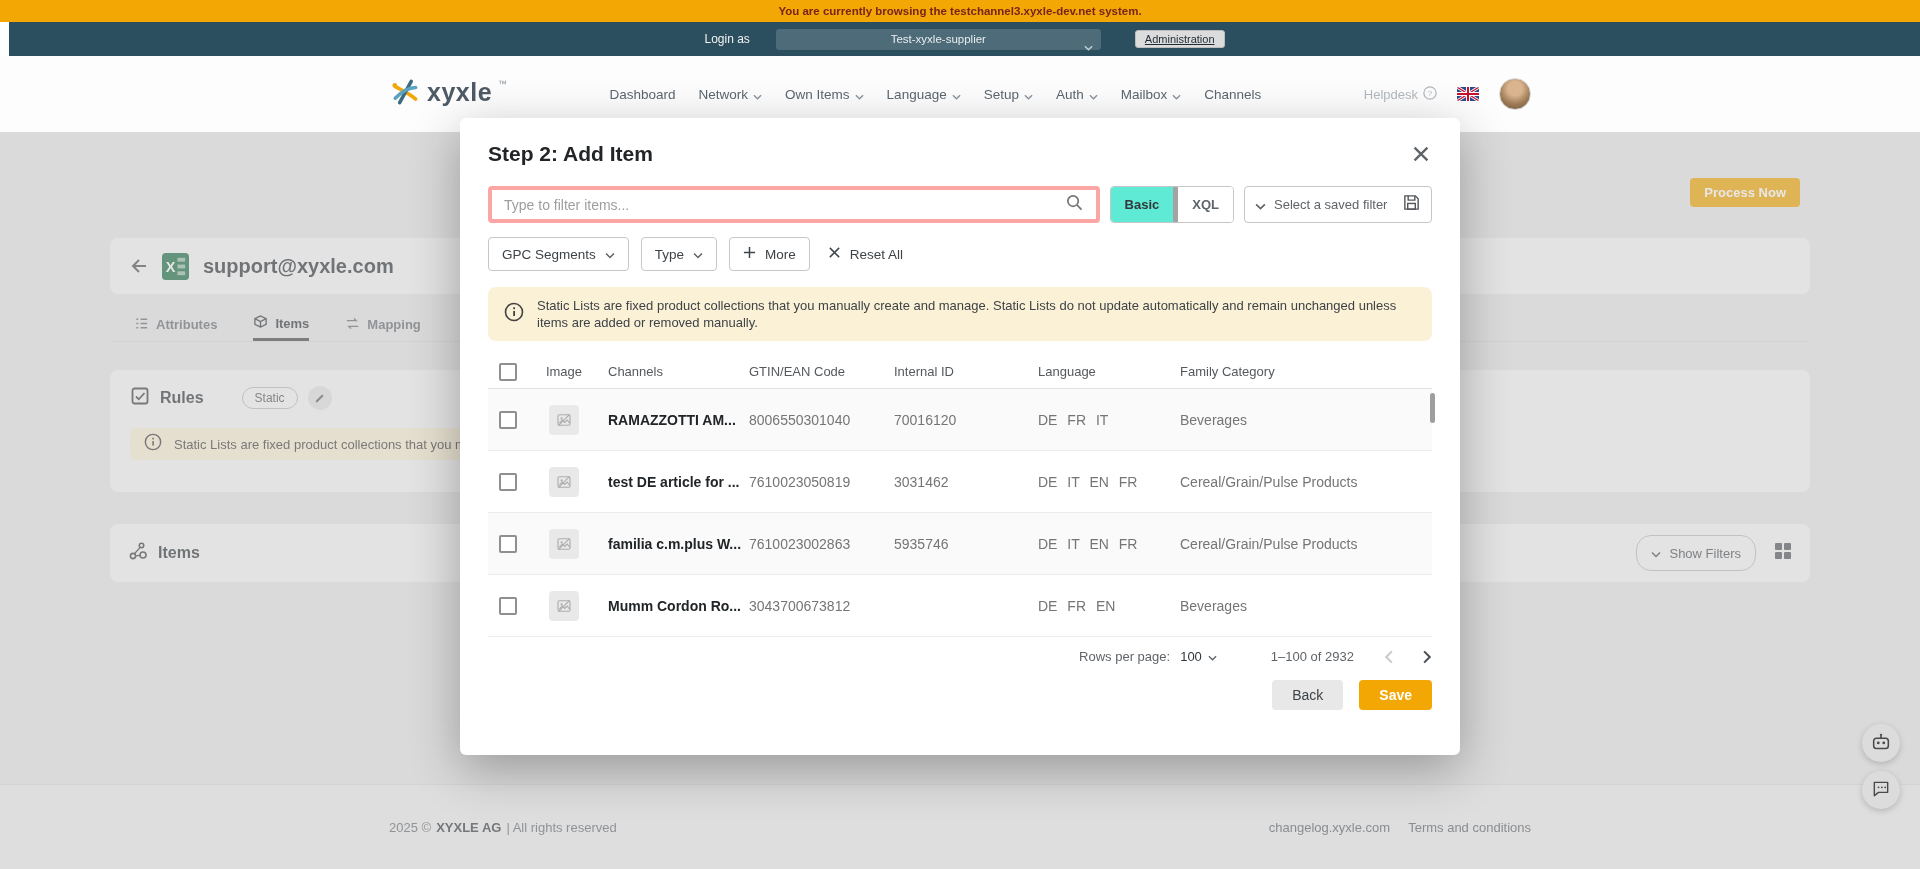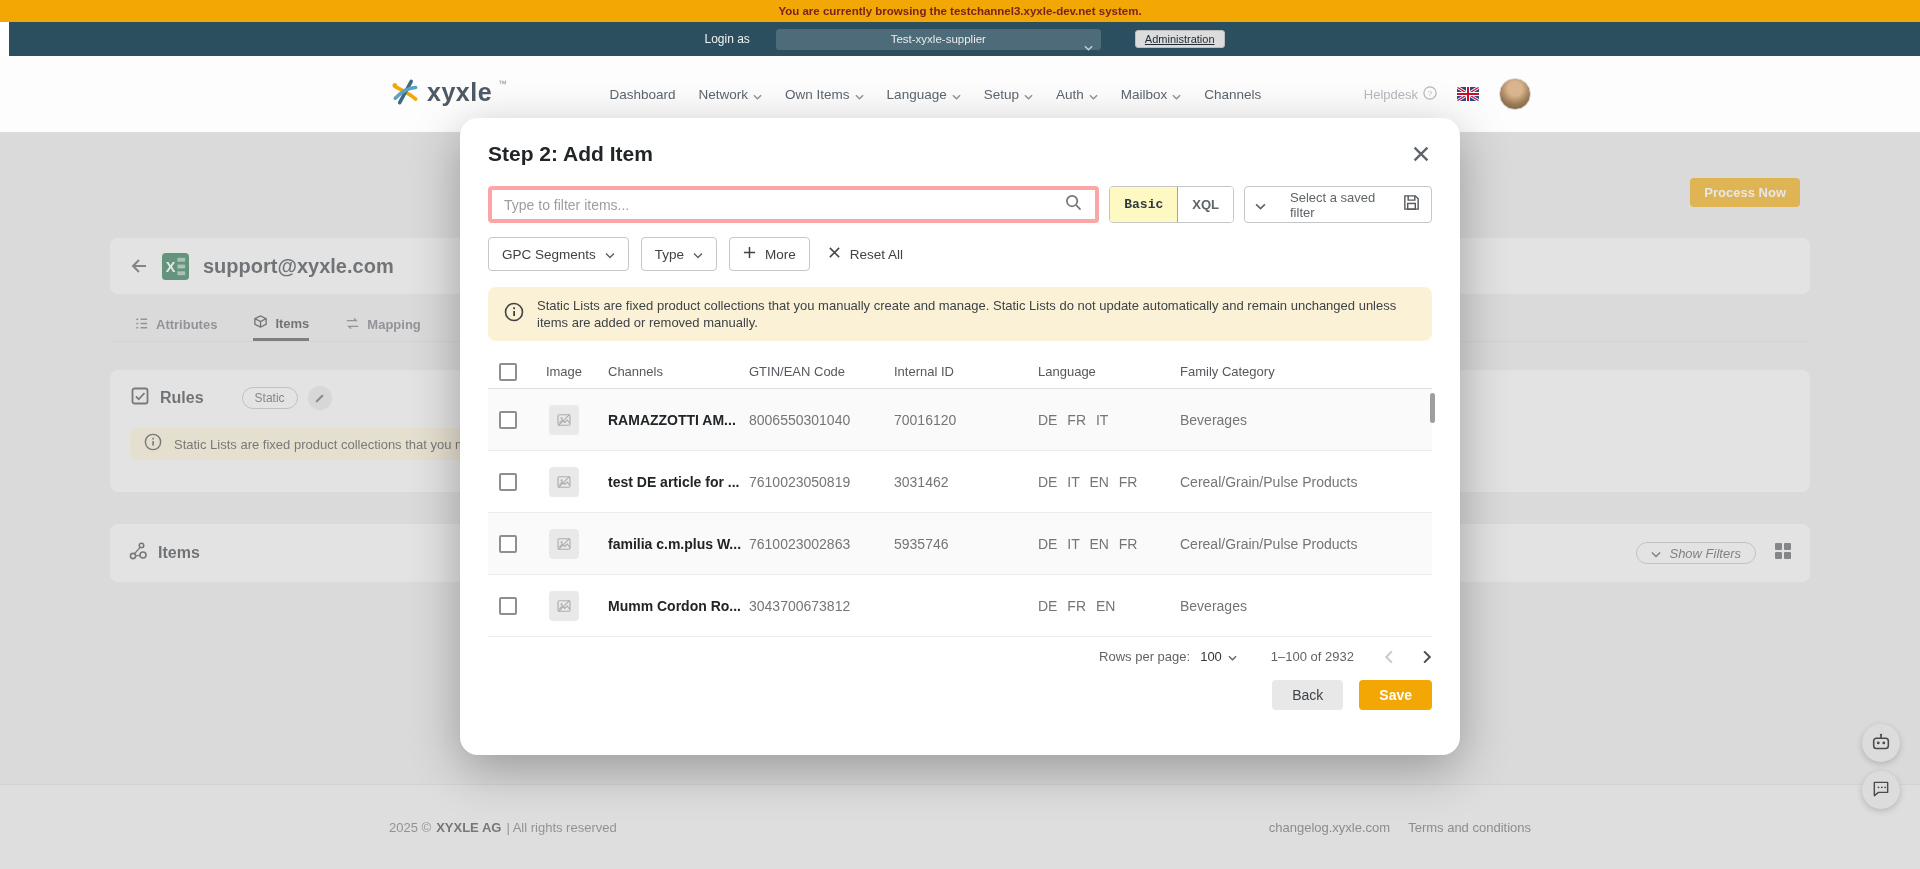--- a/index.html
+++ b/index.html
@@ -45,46 +45,46 @@
   .rules-head { display:flex; align-items:center; gap:10px; }
   .rules-title { font-size:16px; font-weight:bold; color:#33393F; }
   .static-chip { margin-left:28px; border:1px solid #BEBEBE; border-radius:13px; padding:3px 12px; font-size:12px; color:#555; cursor:default; }
   .pencil-btn { width:24px; height:24px; border-radius:50%; background:#E4E4E4; display:flex; align-items:center; justify-content:center; cursor:pointer; }
   .rules-banner { margin-top:18px; height:32px; background:#FBF1D6; border-radius:6px; display:flex; align-items:center; gap:12px; padding:0 14px; max-width:880px; overflow:hidden; }
   .rules-banner .txt { font-size:13px; color:#424242; white-space:nowrap; overflow:hidden; }
   .items-card { position:absolute; top:392px; left:110px; right:110px; height:58px; background:#F9F9F9; border-radius:8px; display:flex; align-items:center; justify-content:space-between; padding:0 18px; }
   .items-left { display:flex; align-items:center; gap:10px; }
   .items-title { font-size:16px; font-weight:bold; color:#33393F; }
   .items-right { display:flex; align-items:center; gap:18px; }
-  .show-filters { height:22px; border:1px solid #BEBEBE; border-radius:15px; display:flex; align-items:center; gap:8px; padding:0 14px; font-size:13px; color:#4A4F54; cursor:pointer; background:transparent; font-family:inherit;font-style:italic; }
+  .show-filters { height:36px; border:1px solid #BEBEBE; border-radius:15px; display:flex; align-items:center; gap:8px; padding:0 14px; font-size:13px; color:#4A4F54; cursor:pointer; background:transparent; font-family:inherit; }
 
   
   .footer { position:absolute; left:0; right:0; bottom:0; height:85px; background:#EFEFEF; border-top:1px solid #DDD; }
   .footer-inner { width:1142px; margin:0 auto; height:100%; display:flex; align-items:center; justify-content:space-between; font-size:13px; color:#6A6F74; }
   .footer-left { display:flex; gap:5px; align-items:center; }
   .footer-left .company { font-weight:bold; color:#3B4046; }
   .footer-right { display:flex; gap:18px; }
   .footer-link { color:#5F6469; cursor:pointer; }
 
   
   .overlay { position:absolute; top:132px; left:0; right:0; bottom:0; background:rgba(198,198,198,0.42); z-index:20; }
 
   
-  .modal { position:absolute; left:460px; top:118px; width:1000px; height:637px; background:#fff; border-radius:18px; box-shadow:0 14px 50px rgba(0,0,0,0.30); padding:24px 28px; z-index:30; }
+  .modal { position:absolute; left:460px; top:118px; width:1000px; height:637px; background:#fff; border-radius:6px; box-shadow:0 14px 50px rgba(0,0,0,0.30); padding:24px 28px; z-index:30; }
   .modal-head { display:flex; align-items:center; justify-content:space-between; }
   .modal-title { font-size:21px; font-weight:bold; color:#212528; }
   .close-btn { color:#5F6469; cursor:pointer; display:flex; padding:2px; }
   .search-row { margin-top:20px; display:flex; align-items:center; gap:10px; }
   .search-box { flex:1; height:37px; border:4px solid #fca5a5; border-radius:4px; display:flex; align-items:center; padding:0 12px; }
   .search-box input { flex:1; border:none; outline:none; font-size:14px; color:#333; font-family:inherit; background:transparent; }
   .search-box input::placeholder { color:#9E9E9E; }
   .toggle-group { display:flex; height:37px; border:1px solid #C6C6C6; border-radius:4px; overflow:hidden; }
   .toggle-btn { padding:0 14px; display:flex; align-items:center; font-size:13px; font-weight:bold; color:#5F6469; background:#fff; cursor:pointer; border:none; font-family:inherit; }
-  .toggle-btn.active { background:#fef9c3; color:#33383D; border-right:1px solid #a3a3a3;font-family:Liberation Mono, monospace; }
-  .saved-filter { width:188px; height:37px; border:1px solid #C6C6C6; border-radius:4px; display:flex; align-items:center; gap:24px; padding:0 10px; cursor:pointer; }
+  .toggle-btn.active { background:#5eead4; color:#33383D; border-right:5px solid #a3a3a3; }
+  .saved-filter { width:188px; height:37px; border:1px solid #C6C6C6; border-radius:4px; display:flex; align-items:center; gap:8px; padding:0 10px; cursor:pointer; }
   .saved-filter .lbl { font-size:13px; color:#5F6469; flex:1; }
   .filter-row { margin-top:14px; display:flex; align-items:center; gap:12px; }
   .filter-chip { height:34px; border:1px solid #C6C6C6; border-radius:4px; display:flex; align-items:center; gap:9px; padding:0 13px; font-size:13.5px; color:#3E4347; cursor:pointer; background:#fff; font-family:inherit; }
   .reset-btn { display:flex; align-items:center; gap:9px; font-size:13.5px; color:#3E4347; cursor:pointer; margin-left:6px; background:none; border:none; font-family:inherit; }
   .info-banner { margin-top:16px; background:#FBF1D6; border-radius:8px; padding:10px 16px; display:flex; align-items:center; gap:13px; }
   .info-banner .txt { font-size:13px; line-height:17px; color:#3E4347; }
   .tbl { margin-top:14px; position:relative; }
   .thead, .trow { display:grid; grid-template-columns:40px 72px 141px 145px 144px 142px 1fr; align-items:center; }
   .thead { height:34px; border-bottom:1px solid #E0E0E0; font-size:13px; color:#55595D; }
   .trow { height:62px; border-bottom:1px solid #ECECEC; font-size:14px; color:#757575; cursor:pointer; }
@@ -92,21 +92,21 @@
   .cell { padding-left:8px; padding-right:6px; white-space:nowrap; overflow:hidden; }
   .cell.channels { font-weight:bold; color:#212528; }
   .cell.lang { word-spacing:6px; }
   .th-img { text-align:center; }
   .cb { width:18px; height:18px; border:2px solid #8F8F8F; border-radius:2px; margin:0 auto; display:block; cursor:pointer; background:#fff; }
   .imgcell { display:flex; justify-content:center; }
   .img-ph { width:30px; height:30px; background:#E9E9E9; border-radius:4px; display:flex; align-items:center; justify-content:center; }
   .scroll-thumb { position:absolute; right:-3px; top:38px; width:5px; height:30px; background:#9E9E9E; border-radius:3px; cursor:grab; }
   .pagination { margin-top:12px; display:flex; align-items:center; justify-content:flex-end; font-size:13px; color:#5F6469; }
   .rpp-value { display:flex; align-items:center; gap:6px; margin-left:10px; color:#33383D; cursor:pointer; }
-  .range { margin-left:34px; }
+  .range { margin-left:54px; }
   .pg-btn { margin-left:30px; display:flex; cursor:pointer; }
   .pg-btn.prev { color:#C9C9C9; }
   .pg-btn.next { color:#4A4F54; }
   .action-row { margin-top:16px; display:flex; justify-content:flex-end; gap:16px; }
   .btn { height:30px; border:none; border-radius:4px; padding:0 20px; font-size:14px; font-weight:500; cursor:pointer; font-family:inherit; display:flex; align-items:center; }
   .btn-back { background:#E8E8E8; color:#3E4347; }
   .btn-save { background:#F2A705; color:#fff; font-weight:bold; }
 
   
   .fabs { position:absolute; right:20px; bottom:60px; display:flex; flex-direction:column; gap:9px; z-index:40; }

